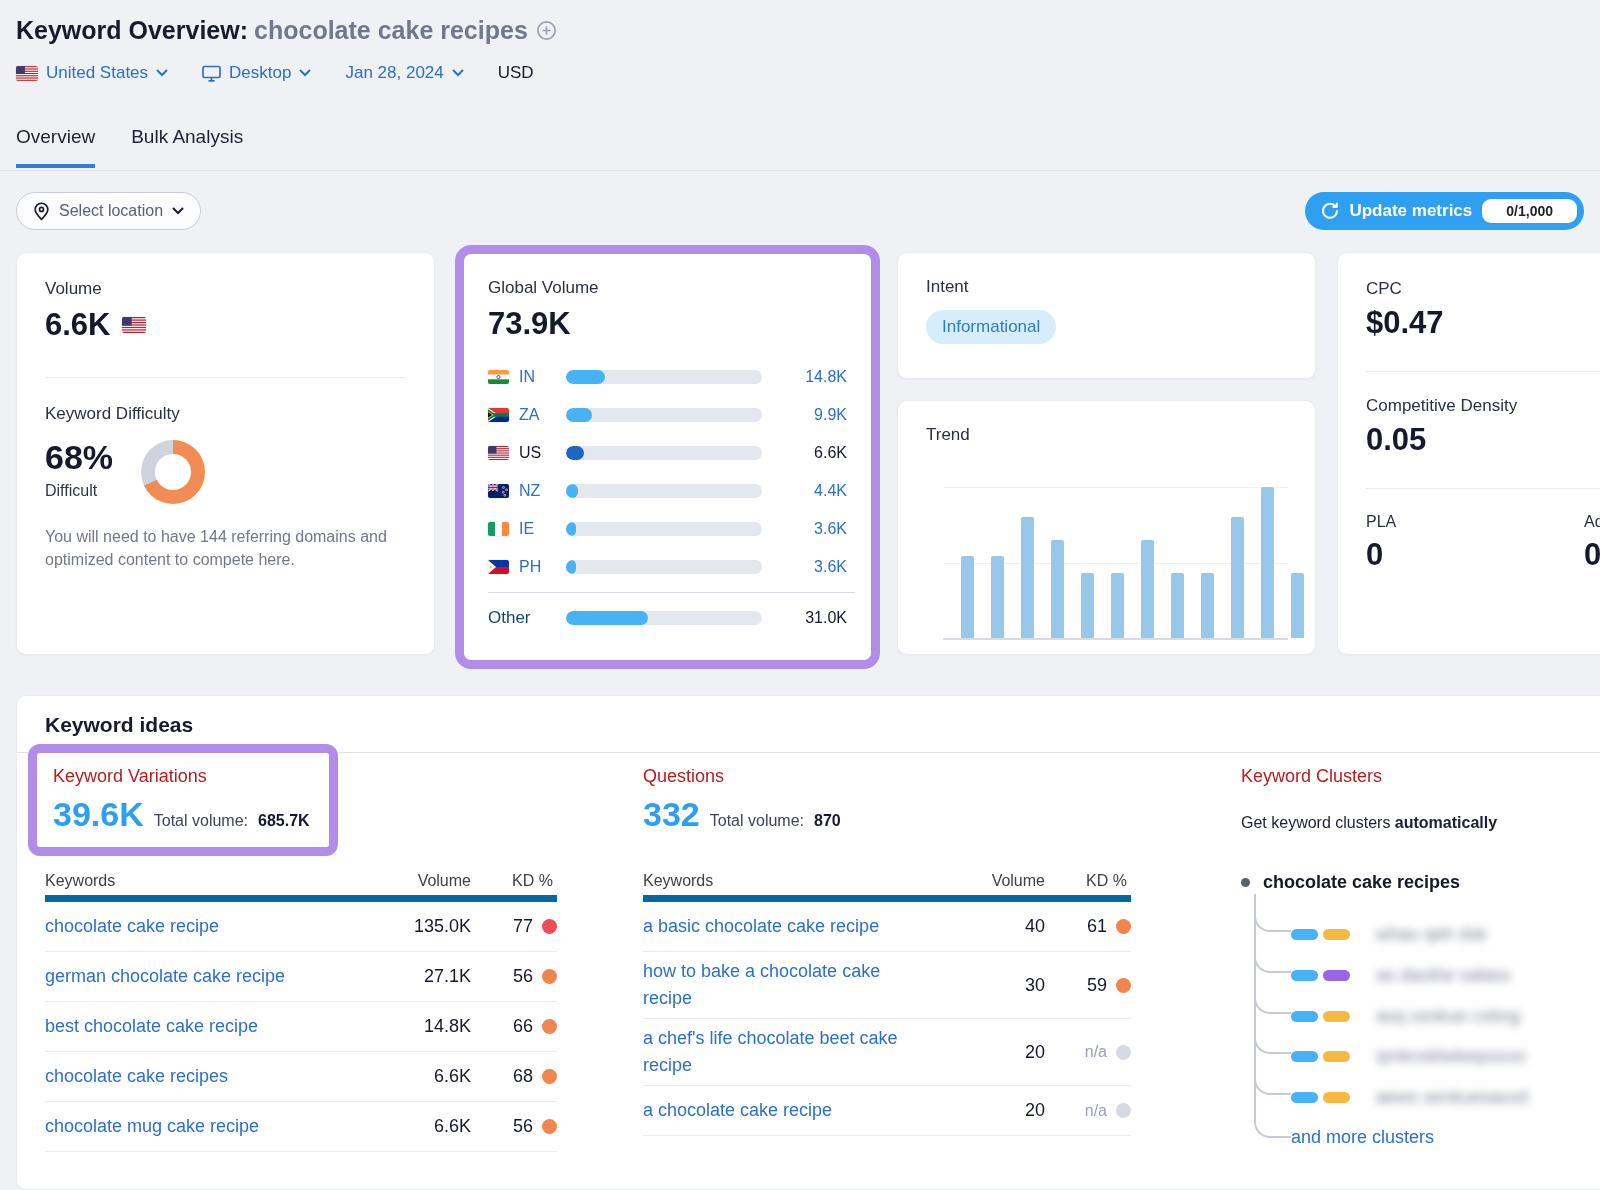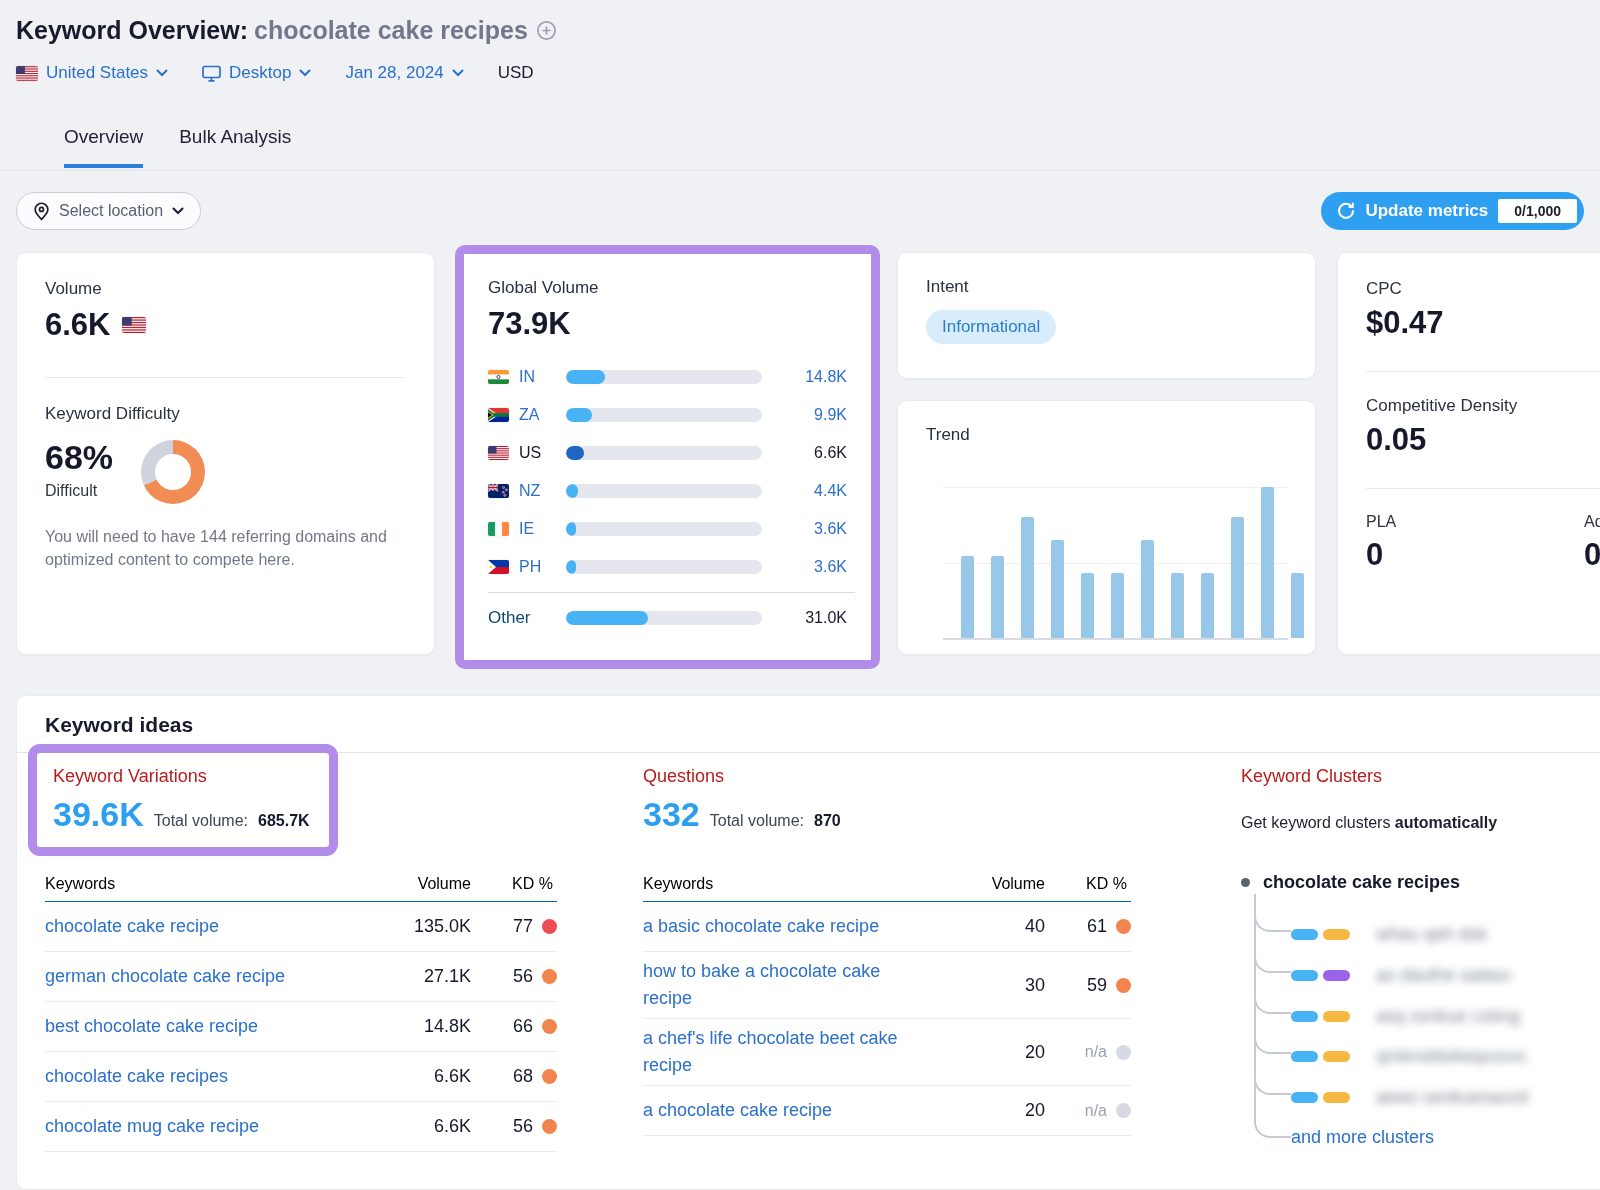--- a/index.html
+++ b/index.html
@@ -13,47 +13,47 @@
   .add-icon { width:21px; height:21px; color:#9aa0b0; margin-left:2px; cursor:pointer; }
   .filters-row { position:absolute; left:16px; top:63px; display:flex; align-items:center; gap:34px; font-size:17px; }
   .filter { display:flex; align-items:center; gap:8px; color:#2b70c9; cursor:pointer; }
   .filter .chev { width:12px; height:8px; }
   .usd { color:#181b2c; }
   .flag { display:inline-block; border-radius:2px; overflow:hidden; line-height:0; box-shadow:0 0 0 .5px rgba(0,0,0,.08); }
   .flag svg { display:block; }
 
   .tabs { position:absolute; left:16px; top:126px; display:flex; gap:36px; font-size:19px; }
   .tab { padding-bottom:16px; color:#1e2233; cursor:pointer; }
-  .tab.active { border-bottom:4px solid #2e7de0;margin-left:48px; }
+  .tab.active { border-bottom:4px solid #2e7de0; }
   .tabs-divider { position:absolute; left:0; top:170px; width:1600px; height:1px; background:#e2e4ea; }
 
   
   .loc-btn { position:absolute; left:16px; top:192px; height:38px; display:flex; align-items:center; gap:9px; padding:0 16px; background:#fcfcfe; border:1px solid #c8cdd9; border-radius:19px; font-size:16px; color:#595f72; cursor:pointer; }
   .loc-btn svg { flex:none; }
   .update-btn { position:absolute; right:16px; top:192px; height:38px; display:flex; align-items:center; gap:10px; padding:0 7px 0 16px; background:#2f9ff1; border:none; border-radius:19px; font-size:17px; font-weight:700; color:#fff; cursor:pointer; }
-  .update-counter { background:#fff; color:#1c1e2e; font-size:14px; font-weight:700; border-radius:2px; padding:4px 16px; }
+  .update-counter { background:#fff; color:#1c1e2e; font-size:14px; font-weight:700; border-radius:9px; padding:4px 24px; }
 
   
   .card { position:absolute; background:#fff; border:1px solid #e9ebf1; border-radius:10px; box-shadow:0 1px 2px rgba(20,24,40,.04); }
   .card-label { font-size:17px; color:#2c3142; }
   .big-val { font-size:31px; font-weight:700; color:#16182c; }
   .hr { border:none; border-top:1px solid #e8eaef; }
 
   #volume-card { left:16px; top:252px; width:419px; height:403px; padding:26px 28px; }
   .vol-row { display:flex; align-items:center; gap:12px; margin-top:8px; }
   #volume-card .hr { margin:34px 0 26px; }
   .kd-row { display:flex; align-items:flex-start; margin-top:14px; }
   .kd-col .big-val { font-size:34px; }
   .kd-diff { font-size:16px; color:#2e3443; margin-top:5px; }
   .donut { width:64px; height:64px; border-radius:50%; margin-left:28px; margin-top:2px;
            background:conic-gradient(#f08c54 var(--p), #cfd3dd 0); position:relative; }
   .donut::after { content:""; position:absolute; inset:14px; background:#fff; border-radius:50%; }
   .kd-note { margin-top:22px; font-size:16px; color:#737889; line-height:1.42; }
 
-  #gv-wrap { position:absolute; left:455px; top:245px; width:425px; height:424px; border:9px solid #b18ce8; border-radius:10px; background:#fff; }
+  #gv-wrap { position:absolute; left:455px; top:245px; width:425px; height:424px; border:9px solid #b18ce8; border-radius:16px; background:#fff; }
   #gv-card { width:100%; height:100%; padding:24px 16px 12px 24px; border-radius:6px; }
   .gv-rows { margin-top:16px; }
   .gv-row { display:flex; align-items:center; height:38px; padding-right:8px;justify-content:flex-end; }
   .gv-row .flag { flex:none; }
   .gv-code { width:36px; margin-left:10px; font-size:16px; color:#2b70c9; }
   .gv-label { width:67px; font-size:17px; color:#0c4a6e; }
   .gv-bar { width:196px; height:14px; border-radius:7px; background:#e4e7ee; overflow:hidden; margin-left:11px; }
   .gv-fill { display:block; height:100%; border-radius:7px; background:#47b2f4; }
   .gv-val { margin-left:auto; font-size:16px; color:#2b70c9; }
   .gv-row.hl-true .gv-code, .gv-row.hl-true .gv-val { color:#16182c; }
@@ -88,21 +88,21 @@
   .total-val { font-size:16px; font-weight:700; color:#16182c; }
 
   .questions-head { position:absolute; left:626px; top:70px; }
   .clusters-head { position:absolute; left:1224px; top:70px; }
   .clusters-sub { position:absolute; left:1224px; top:118px; font-size:16px; color:#1c2030; }
   .clusters-sub b { font-weight:700; }
 
   .kw-table { position:absolute; top:170px; }
   #variations-table { left:28px; width:512px; }
   #questions-table { left:626px; width:488px; }
-  .t-head { display:grid; align-items:center; height:36px; font-size:16px; color:#000000; border-bottom:1px solid #0369a1; }
+  .t-head { display:grid; align-items:center; height:36px; font-size:16px; color:#404040; border-bottom:7px solid #0369a1; }
   #variations-table .t-head, #variations-table .t-row { grid-template-columns:1fr 96px 86px; }
   #questions-table .t-head, #questions-table .t-row { grid-template-columns:1fr 76px 86px; }
   .t-row { display:grid; align-items:center; min-height:50px; padding:6px 0; border-bottom:1px solid #e9ebf0; }
   .col-r { text-align:right; }
   .kw-link { font-size:18px; color:#2b70c9; cursor:pointer; line-height:1.5; padding-right:46px; }
   .t-vol { font-size:18px; color:#16182c; text-align:right; }
   .t-kd { display:flex; align-items:center; justify-content:flex-end; gap:9px; font-size:18px; color:#16182c; }
   .t-kd .kdtxt-na { color:#9aa1b0; font-size:16px; }
   .dot { width:15px; height:15px; border-radius:50%; flex:none; }
   .dot.kd-red { background:#ee4b54; } .dot.kd-orange { background:#f2854e; } .dot.kd-na { background:#d7dae3; }

